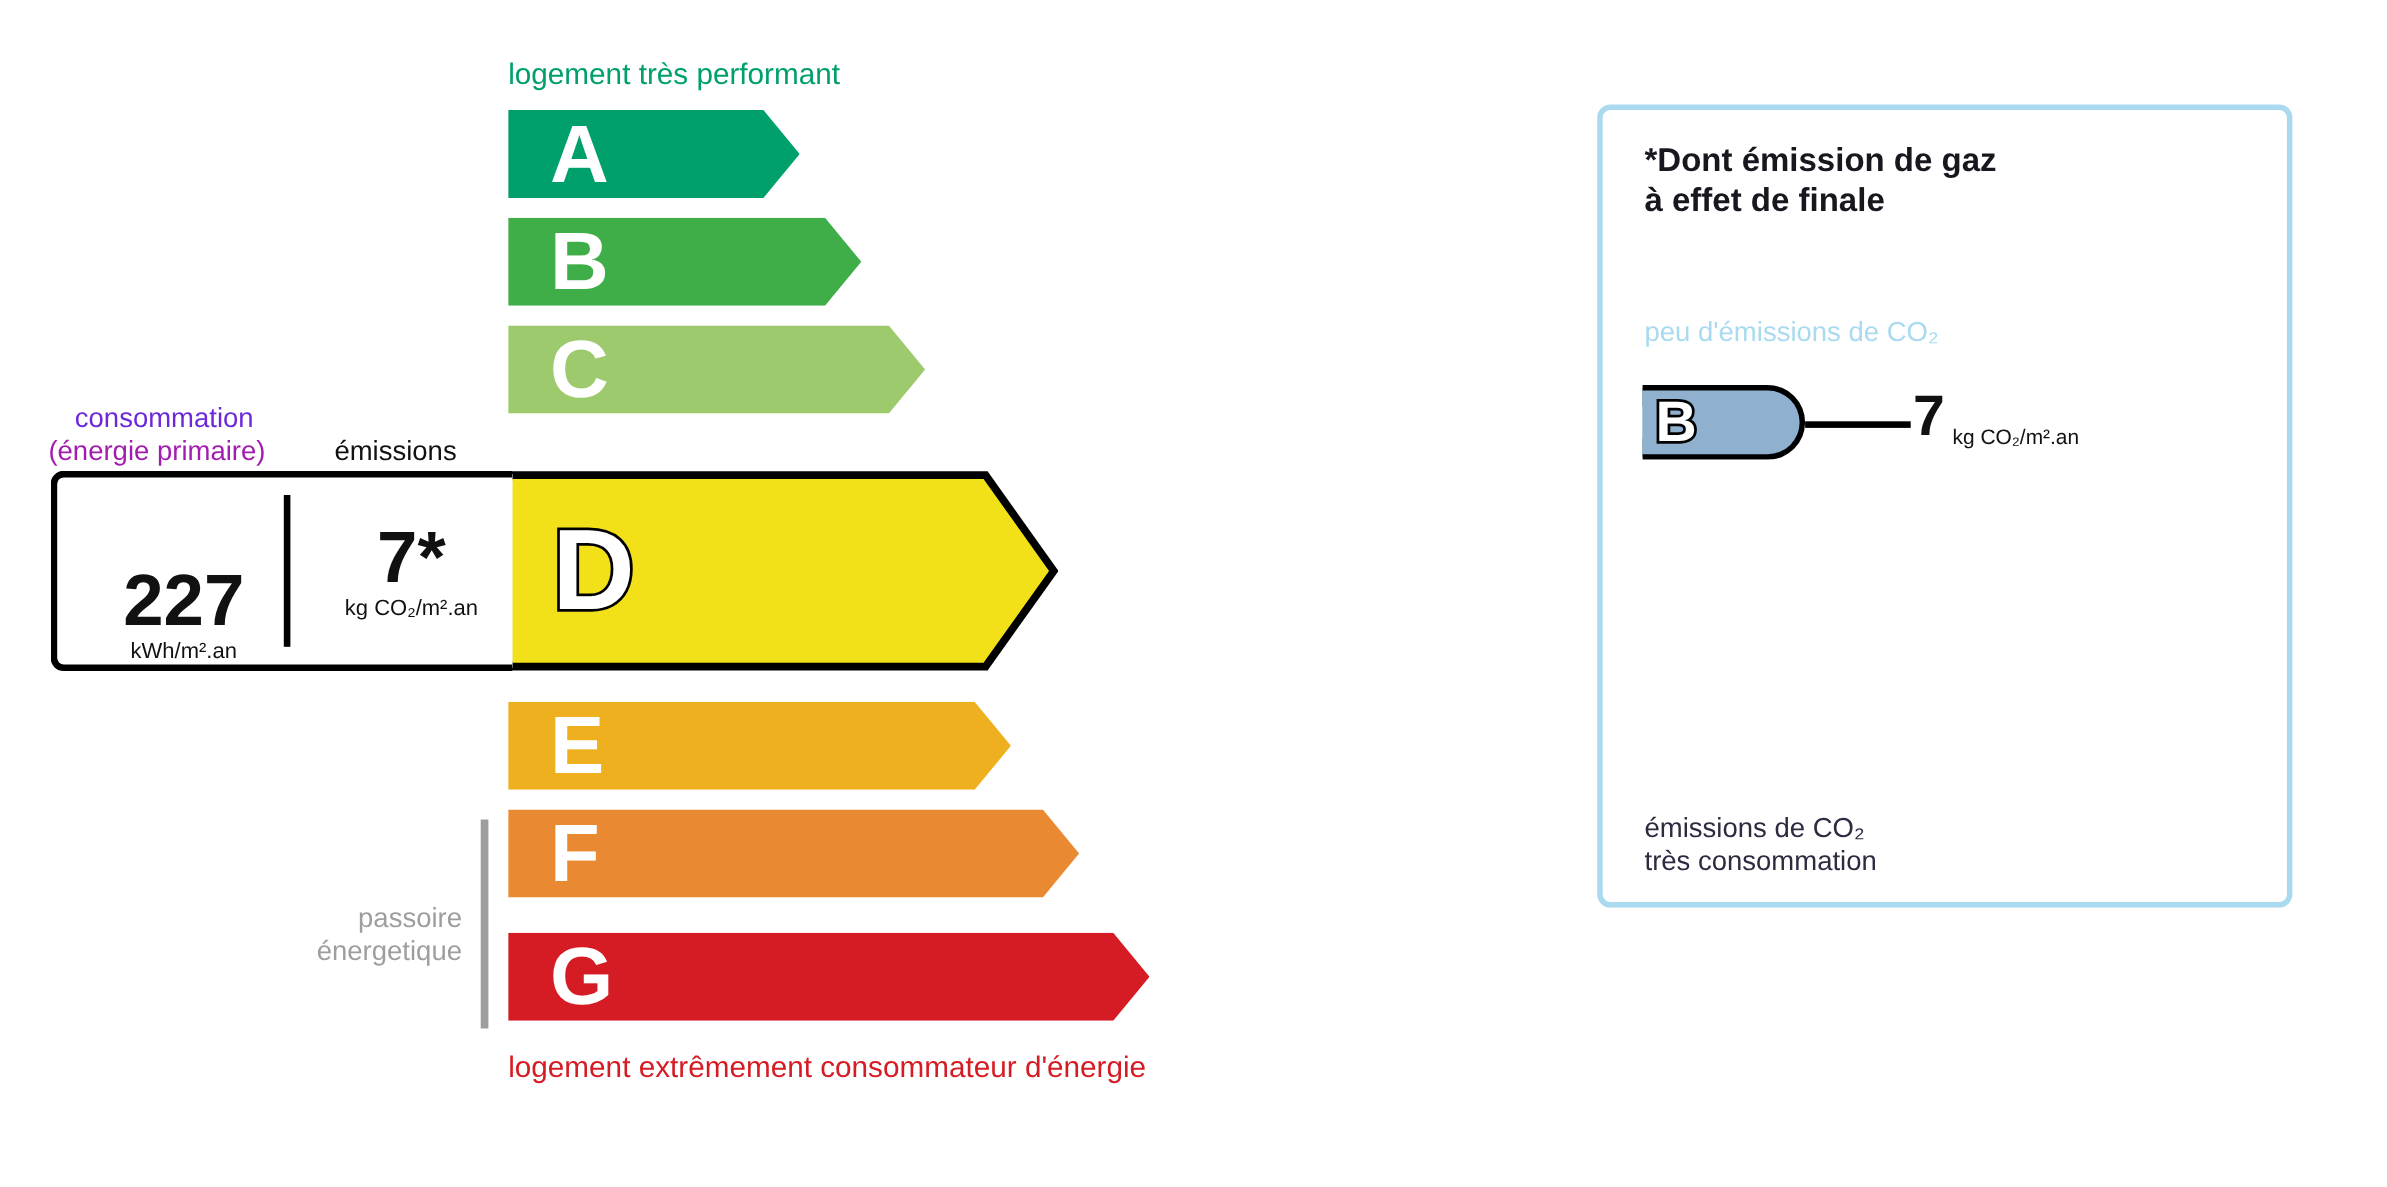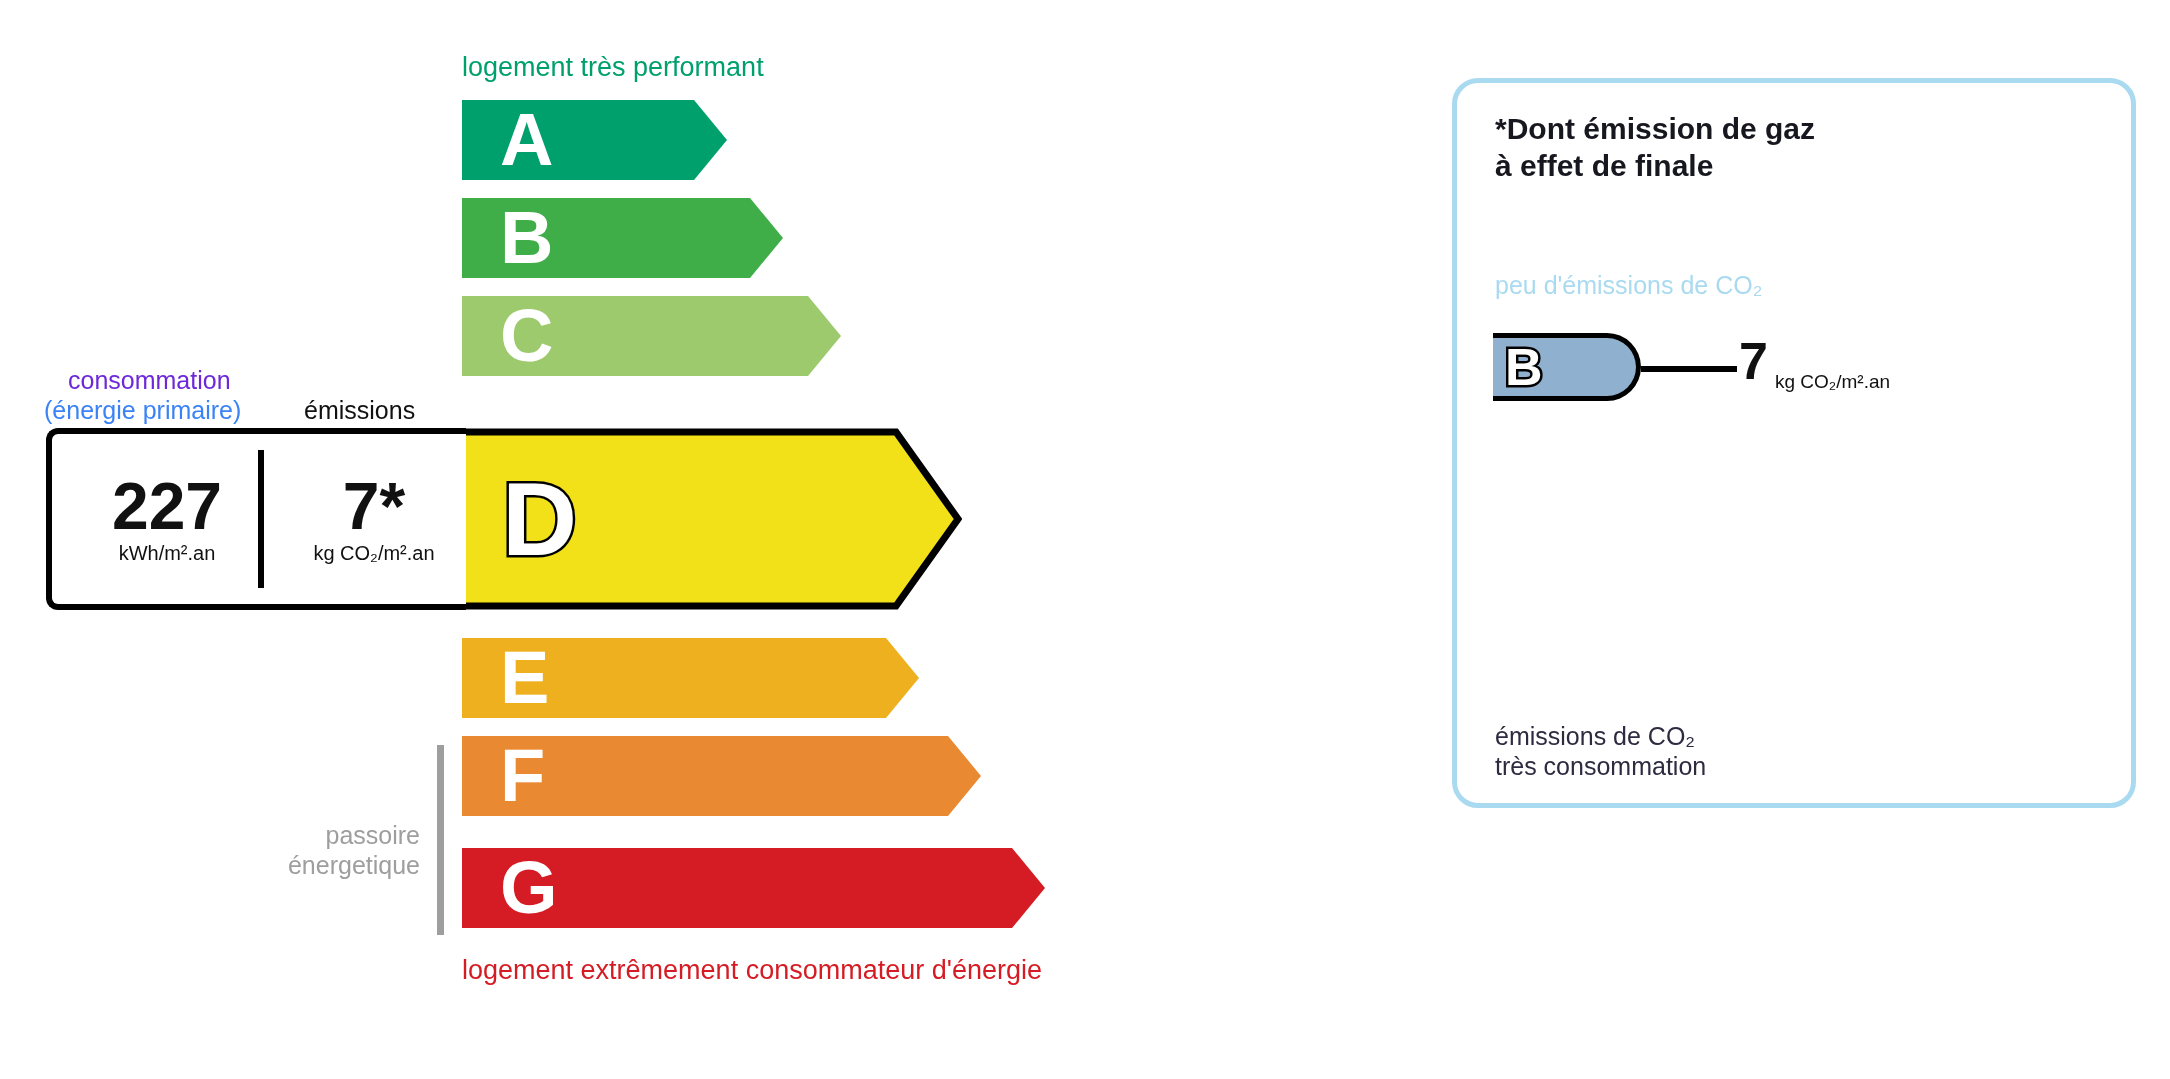--- a/index.html
+++ b/index.html
@@ -93,21 +93,21 @@
     z-index: 5;
   }
   .value-cell {
     flex: 1;
     display: flex;
     flex-direction: column;
     align-items: center;
     justify-content: center;
     position: relative;
   }
-  .value-cell.first { flex: 1.25; }
+  .value-cell.first { flex: 1.25; justify-content: flex-end; }
   .value-num {
     font-size: 66px;
     font-weight: bold;
     color: #111111;
     line-height: 1.02;
   }
   .value-unit {
     font-size: 20px;
     color: #111111;
     margin-top: 2px;
@@ -122,21 +122,21 @@
     background: #000000;
     transform: translateX(-50%);
   }
 
   .head-label {
     position: absolute;
     font-size: 25px;
     white-space: nowrap;
   }
   #label-consommation { left: 68px; top: 366px; color: #6d28d9; }
-  #label-energie-primaire { left: 44px; top: 396px; color: #3b82f6; }
+  #label-energie-primaire { left: 44px; top: 396px; color: #a21caf; }
   #label-emissions { left: 304px; top: 396px; color: #111111; }
 
   #final-energy {
     position: absolute;
     left: 70px; top: 626px;
     font-size: 25px;
     color: #999999;
     line-height: 1.18;
     white-space: nowrap;
   }
@@ -158,25 +158,25 @@
     text-align: right;
     font-size: 25px;
     color: #9e9e9e;
     line-height: 1.2;
   }
 
   
   #co2-panel {
     position: absolute;
     left: 1452px;
-    top: 78px;
-    width: 684px;
+    top: 95px;
+    width: 632px;
     height: 730px;
     border: 5px solid #a9daf0;
-    border-radius: 26px;
+    border-radius: 12px;
     background: #ffffff;
     box-sizing: border-box;
   }
   #co2-title {
     position: absolute;
     left: 38px; top: 28px;
     font-size: 30px;
     font-weight: bold;
     color: #17171f;
     line-height: 1.22;

